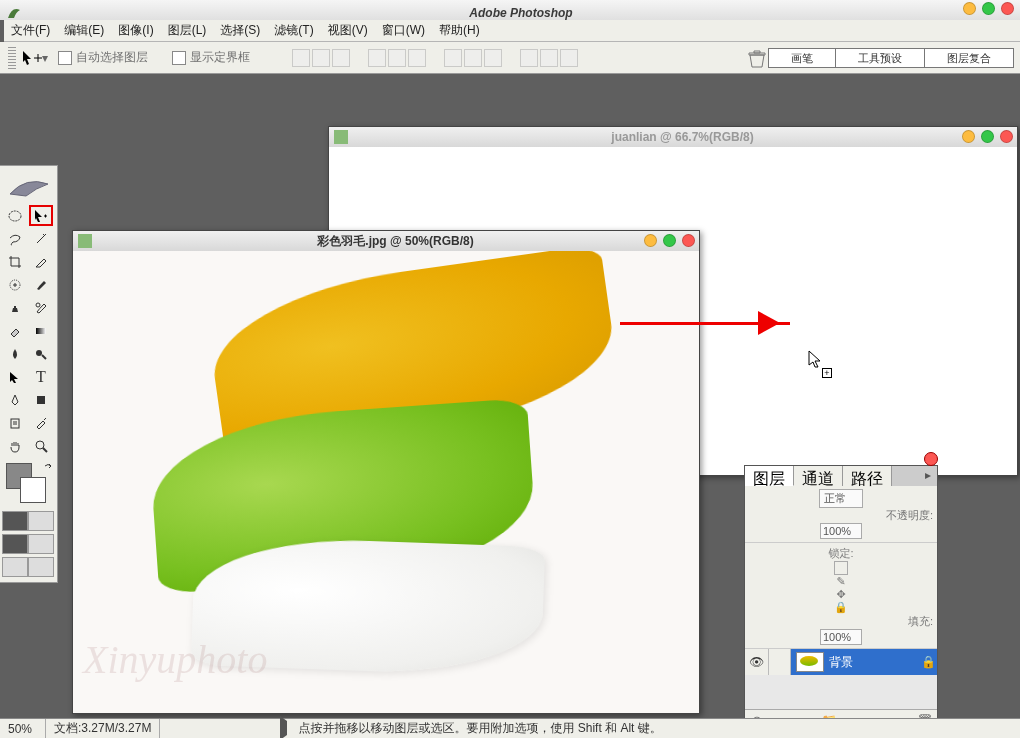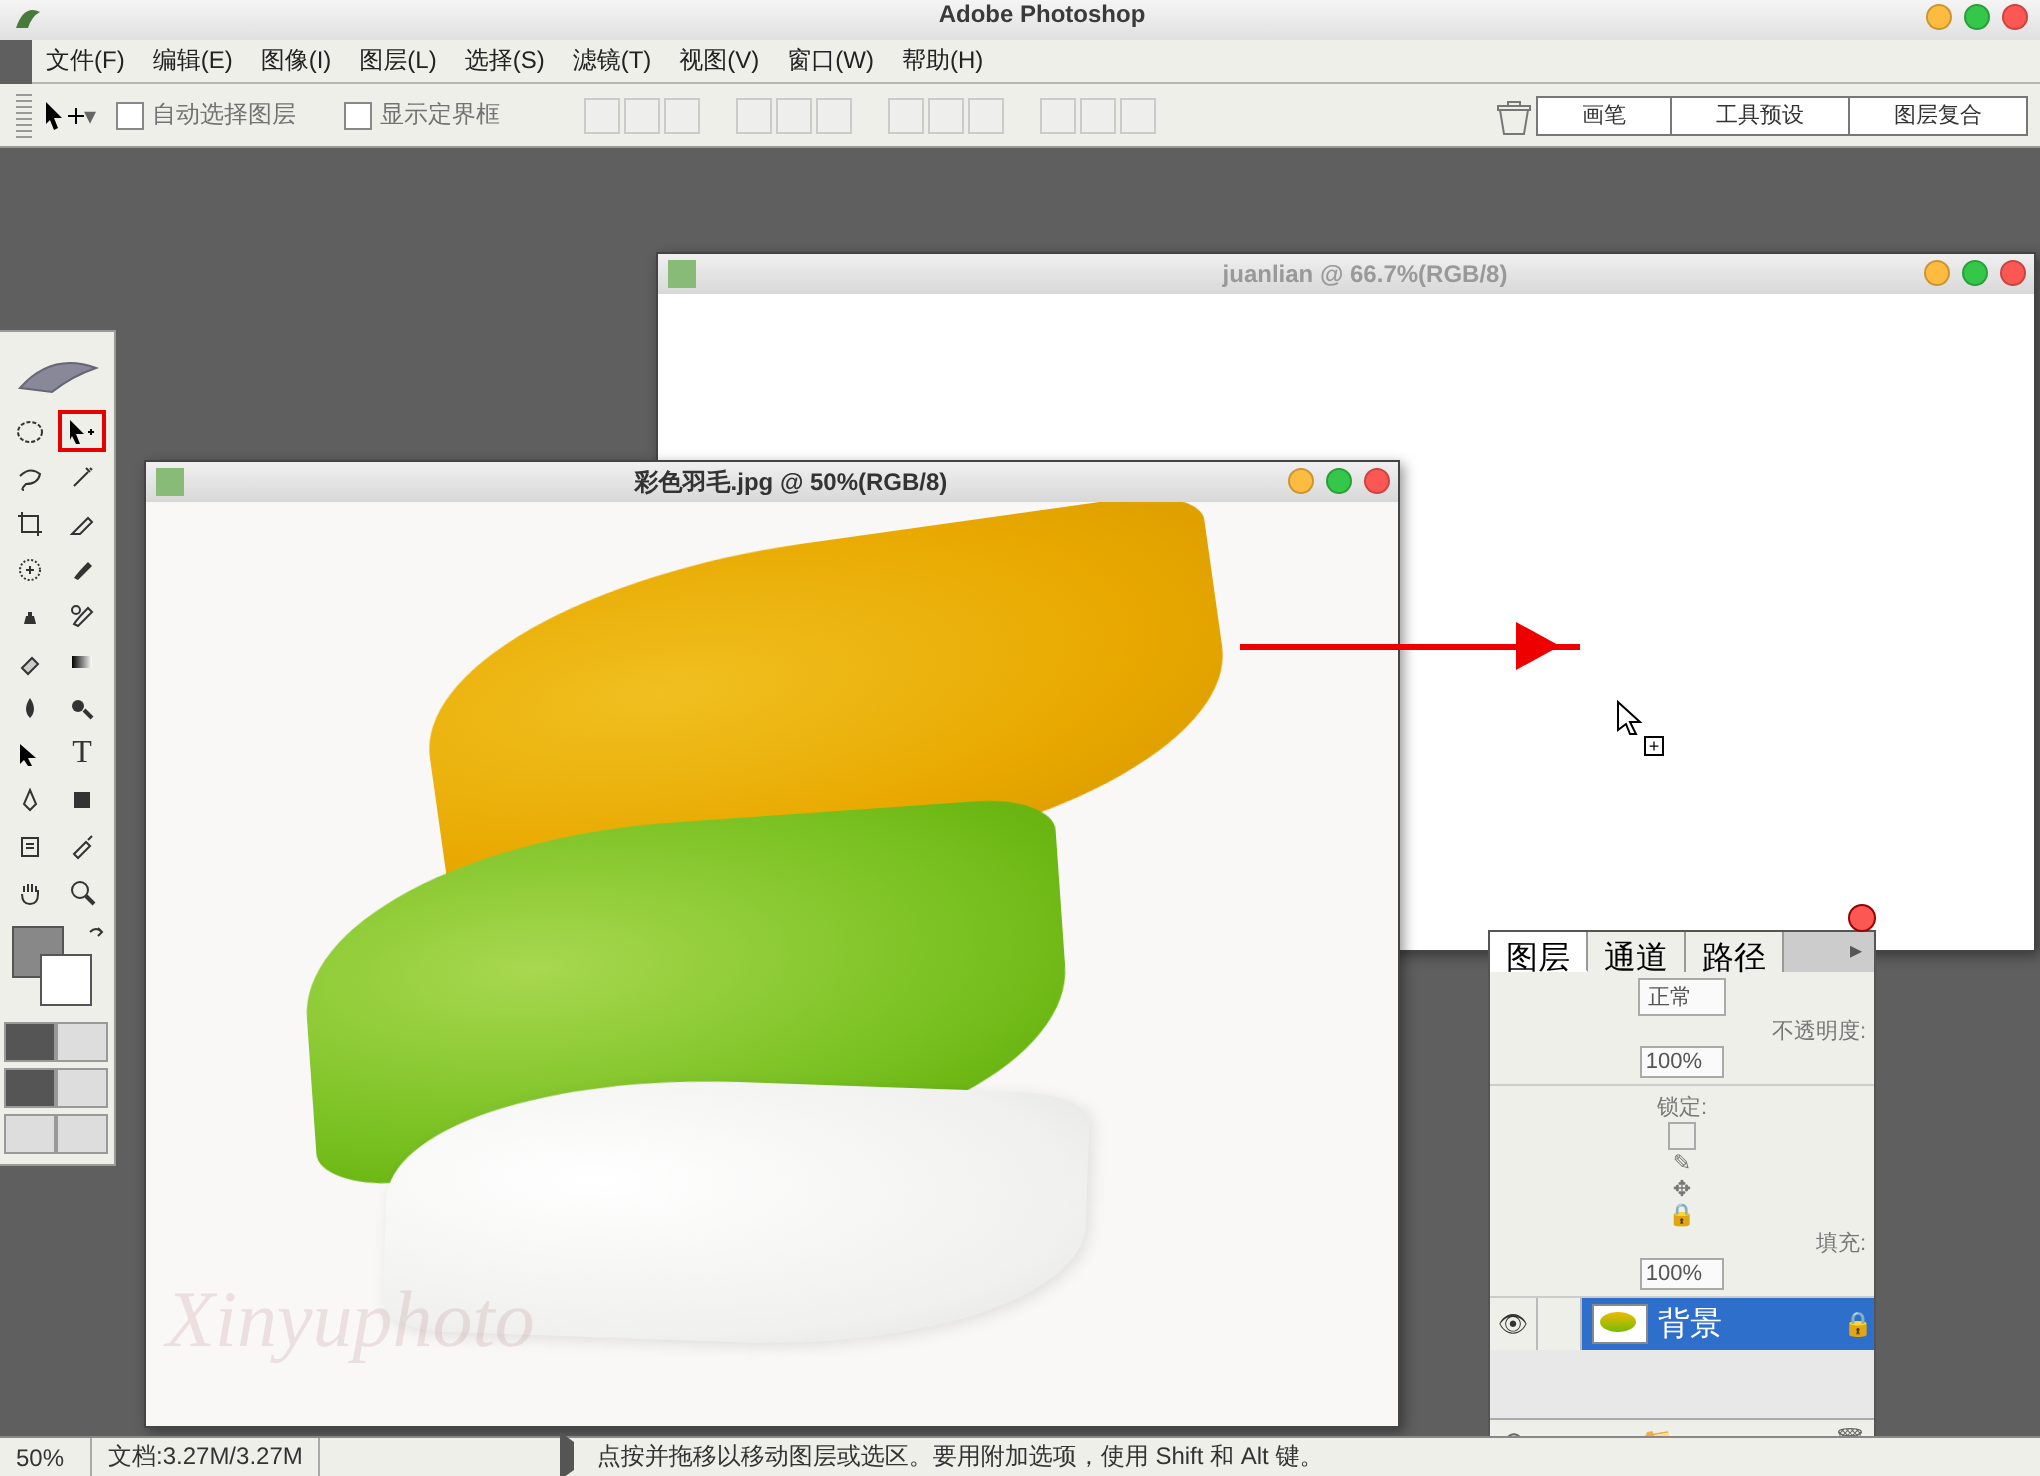--- a/index.html
+++ b/index.html
@@ -1,27 +1,27 @@
 <!DOCTYPE html>
 <html><head>
 <meta charset="utf-8">
 <style>
   * { box-sizing: border-box; margin: 0; padding: 0; font-family: "Microsoft YaHei", sans-serif; }
   body { width: 1020px; height: 738px; background: #5f5f5f; overflow: hidden; position: relative; font-size: 12px; }
   
   
-  .titlebar { position: absolute; top: 0; left: 0; right: 0; height: 20px; background: linear-gradient(#f5f5f5,#e0e0e0); display: flex; align-items: flex-start; }
+  .titlebar { position: absolute; top: 0; left: 0; right: 0; height: 20px; background: linear-gradient(#f5f5f5,#e0e0e0); display: flex; align-items: flex-end; font-style: italic; }
   .titlebar-icon { width: 16px; height: 16px; margin-left: 6px; }
   .titlebar-center { flex: 1; text-align: center; font-weight: bold; color: #3a3a3a; }
   .traffic { position: absolute; right: 6px; top: 2px; display: flex; gap: 6px; }
   .traffic span { width: 13px; height: 13px; border-radius: 50%; display: inline-block; border: 1px solid rgba(0,0,0,0.2); }
   .dot-y { background: #fdbc40; } .dot-g { background: #34c749; } .dot-r { background: #fc5753; }
 
   
-  .menubar { position: absolute; top: 20px; left: 16px; right: 0; height: 22px; background: #efefe9; display: flex; align-items: center; border-bottom: 1px solid #b5b5b5; }
+  .menubar { position: absolute; top: 20px; left: 4px; right: 0; height: 22px; background: #efefe9; display: flex; align-items: center; border-bottom: 1px solid #b5b5b5; }
   .menubar span { padding: 2px 7px; color: #222; cursor: default; }
   
   
   .optbar { position: absolute; top: 42px; left: 0; right: 0; height: 32px; background: #efefe9; display: flex; align-items: center; border-bottom: 1px solid #999; padding-left: 8px; }
   .grab { width: 8px; height: 22px; background: repeating-linear-gradient(#999 0,#999 1px,transparent 1px,transparent 3px); margin-right: 6px; }
   .chk { width: 14px; height: 14px; border: 1px solid #888; background: #fff; margin: 0 4px 0 10px; }
   .optlbl { color:#737373; margin-right: 14px; }
   .aligns { display:flex; gap:4px; margin-left: 28px; }
   .aligngrp { display:flex; gap: 2px; margin-right: 14px; }
   .alignbtn { width: 18px; height: 18px; border: 1px solid #bbb; background: #eee; opacity: .7; }
@@ -67,21 +67,21 @@
   .ptabs .t { padding:3px 8px; font-size:16px; background:#efefe9; border-right:1px solid #999; }
   .ptabs .t.active{ background:#fff; border-bottom:1px solid #fff;}
   .lprow { display:flex; align-items:center; padding:3px 4px; border-bottom:1px solid #ccc; font-size:11px; color:#777;flex-direction:column;}
   .select { border:1px solid #aaa; background:#fafafa; padding:1px 16px 1px 4px; font-size:11px; color:#555;}
   .layerlist { height:60px; background:#e8e8e8; }
   .layer { display:flex; align-items:center; height:26px; background:#2f6fcc; color:#fff; }
   .eye { width:24px; height:26px; background:#efefe9; border-right:1px solid #bbb; display:flex; align-items:center; justify-content:center; color:#333;}
   .linkcol { width:22px; height:26px; background:#efefe9; border-right:1px solid #bbb;}
   .thumb { width:28px; height:20px; background:#fff; margin:0 5px; border:1px solid #888; position:relative; overflow:hidden;}
   .thumb::after{content:""; position:absolute; left:3px; top:3px; width:18px; height:10px; background:linear-gradient(#eb0, #7b0); border-radius:50%;}
-  .layer .name { flex:1; font-size:16px; }
+  .layer .name { flex:1; font-size:12px; }
   .lock { width:16px; text-align:center; }
   .lpfoot { display:flex; height:22px; align-items:center; padding:0 4px; gap:8px; border-top:1px solid #aaa;}
   .lpfoot span { width:16px; height:16px; color:#666; font-size:13px; display:flex; align-items:center; justify-content:center;}
 
   
   .arrow { position:absolute; left:620px; top:322px; width:170px; height:3px; background:#ee0000; }
   .arrow::after { content:""; position:absolute; right:-2px; top:-11px; border:12px solid transparent; border-left:22px solid #ee0000; }
 
   
   .cursor { position:absolute; left:808px; top:350px; font-size:18px; color:#000; pointer-events:none;}

